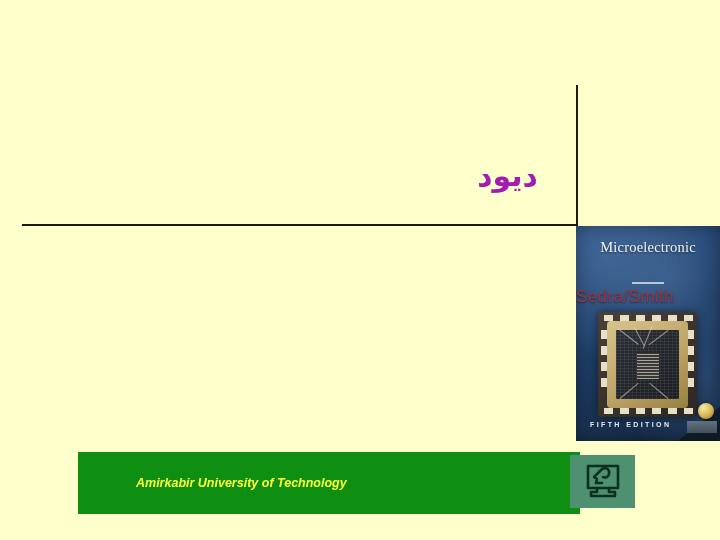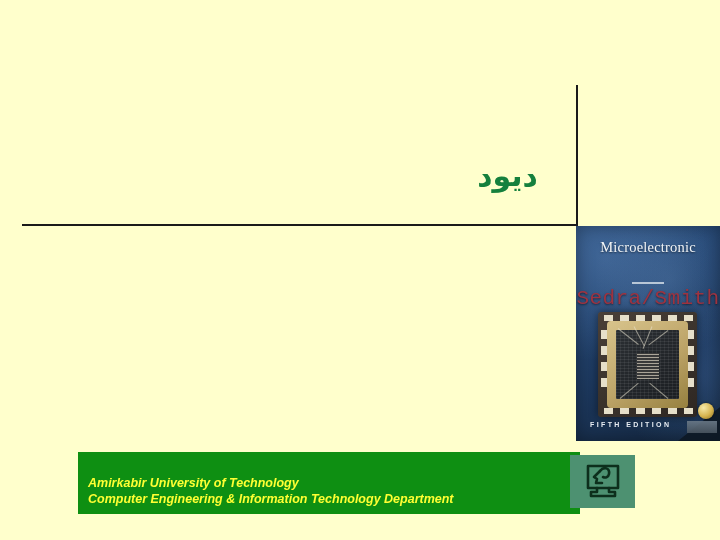--- a/index.html
+++ b/index.html
@@ -50,21 +50,21 @@
     align-items: center;
     justify-content: flex-end;
     padding-right: 22px;
     box-sizing: border-box;
   }
   .title-text {
     direction: rtl;
     font-family: "DejaVu Sans", "Liberation Sans", sans-serif;
     font-size: 30px;
     font-weight: bold;
-    color: #15803d;
+    color: #a21caf;
     letter-spacing: 0px;
     line-height: 1.1;
     white-space: nowrap;
   }
 
   
   .book {
     position: absolute;
     left: 576px;
     top: 226px;
@@ -114,23 +114,22 @@
     margin-left: -16px;
     width: 32px;
     height: 2px;
     background: #cfd9e4;
     opacity: 0.85;
   }
   .book-authors {
     position: absolute;
     top: 61px;
     left: 0; right: 0;
-    text-align: center;
-    font-family: Liberation Mono, monospace;
-    font-size: 21px;
+    font-family: Liberation Sans, sans-serif;
+    font-size: 17px;
     color: #9e3340;
     letter-spacing: 0.4px;
     text-shadow: 0 1px 2px rgba(0,0,0,0.5);
   }
 
   
   .chip {
     position: absolute;
     left: 22px;
     top: 86px;
@@ -226,21 +225,21 @@
   .footer-line {
     position: absolute;
     left: 10px;
     font-family: "Liberation Sans", sans-serif;
     font-weight: bold;
     font-style: italic;
     font-size: 12.5px;
     color: #ffff33;
     white-space: nowrap;
   }
-  .footer-line.l1 { top: 24px; }
+  .footer-line.l1 { top: 24px; margin-left: 48px; }
   .footer-line.l2 { top: 40px; }
 
   .logo-box {
     position: absolute;
     left: 570px;
     top: 455px;
     width: 65px;
     height: 53px;
     background: #4d9171;
     display: flex;
@@ -302,21 +301,20 @@
     </div>
 
     <div class="book-edition">FIFTH EDITION</div>
     <div class="book-corner"></div>
     <div class="book-badge-label"></div>
     <div class="book-badge"></div>
   </div>
 
   <div class="footer-bar">
     <div class="footer-line l1">Amirkabir University of Technology</div>
-    <div class="footer-line l2">Computer Engineering &amp; Information Technology Department</div>
   </div>
 
   <div class="logo-box">
     <svg width="48" height="42" viewBox="0 0 48 42" aria-hidden="true">
       <g fill="none" stroke="#0d2f1c" stroke-width="2.6" stroke-linejoin="round" stroke-linecap="round">
 
         <path d="M9 5 H39 V27 H9 Z"></path>
 
         <path d="M18 27 V31 H12 V35 H36 V31 H30 V27"></path>
 

